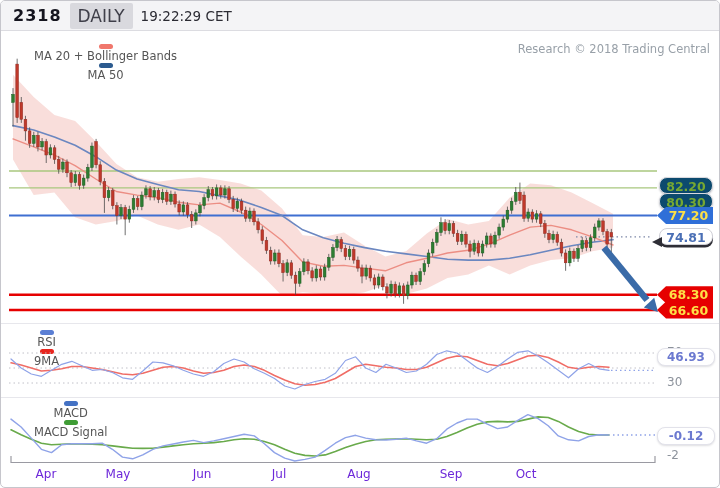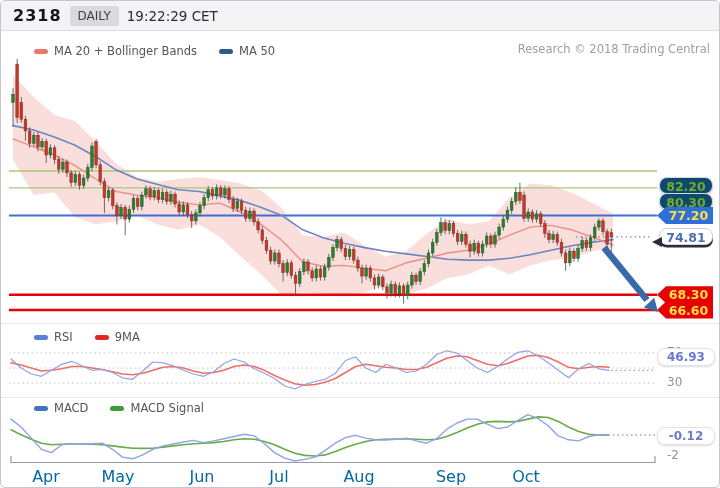--- a/index.html
+++ b/index.html
@@ -1,38 +1,38 @@
 <!DOCTYPE html>
 <html><head>
 <meta charset="utf-8">
 <style>
   html,body{margin:0;padding:0;background:#fff;}
   .page{position:relative;width:718px;height:486px;background:#fff;border:1px solid #c6c6cc;
         border-radius:5px;overflow:hidden;font-family:"DejaVu Sans","Liberation Sans",sans-serif;}
   .hdr{position:absolute;top:0;left:0;right:0;height:30px;background:#f4f4f6;
        border-bottom:1px solid #dcdce1;display:flex;align-items:center;gap:8px;padding-left:12px;box-sizing:border-box;}
   .sym{font-size:16px;font-weight:bold;color:#15151f;letter-spacing:1px;}
-  .badge{background:#d9d9de;color:#3f3f49;font-size:12px;padding:3px 8px;border-radius:2px;text-align:right;}
+  .badge{background:#d9d9de;color:#3f3f49;font-size:17px;padding:3px 8px;border-radius:2px;text-align:right;}
   .clock{font-size:13.5px;color:#2b2b33;text-align:center;}
   .wm{position:absolute;top:41px;right:9px;font-size:11.5px;color:#98a0a8;}
-  .legend{position:absolute;display:flex;align-items:center;gap:6px;font-size:11.5px;color:#555;}
+  .legend{position:absolute;display:flex;align-items:center;font-size:11.5px;color:#555;flex-direction:column;}
   .legend .gap{width:10px;}
   .sw{display:inline-block;width:14px;height:5px;border-radius:2.5px;}
   svg#plot{position:absolute;top:0;left:0;}
   .pill{position:absolute;left:658px;width:54px;height:17px;line-height:17px;text-align:center;
         font-weight:bold;font-size:12.5px;box-sizing:border-box;z-index:3;}
   .pill.arrowpill{width:56px;left:656px;padding-left:7px;color:#fde047;
         clip-path:polygon(0 50%,9px 0,100% 0,100% 100%,9px 100%);}
   .pill.whitepill{background:#0c4a6e;border:1px solid #d9d9de;border-radius:8px;
         box-shadow:0 1px 2px rgba(40,40,60,.25);margin-top:14px;}
   .pill.lastpill{background:#fff;border:1px solid #cfcfd6;border-radius:8px;color:#4a6fb5;
         box-shadow:0 2.5px 0 #2e2e36;}
   .lastpointer{position:absolute;left:-8px;bottom:-3px;width:0;height:0;
         border-top:5px solid transparent;border-bottom:5px solid transparent;border-right:10px solid #2e2e36;}
-  .month{position:absolute;top:466px;transform:translateX(-50%);color:#0369a1;font-size:16px;}
+  .month{position:absolute;top:466px;transform:translateX(-50%);color:#6d28d9;font-size:12px;}
   .axisval{position:absolute;left:666px;color:#8d939c;font-size:12px;z-index:3;}
   .floatval{position:absolute;left:656px;width:56px;height:16px;line-height:16px;text-align:center;
         background:#fff;border:1px solid #e2e2ea;border-radius:8px;box-shadow:0 1px 2px rgba(40,40,60,.15);
         color:#6b79d0;font-weight:bold;font-size:12px;z-index:3;}
 </style>
 </head>
 <body>
 
 <div class="page">
 

